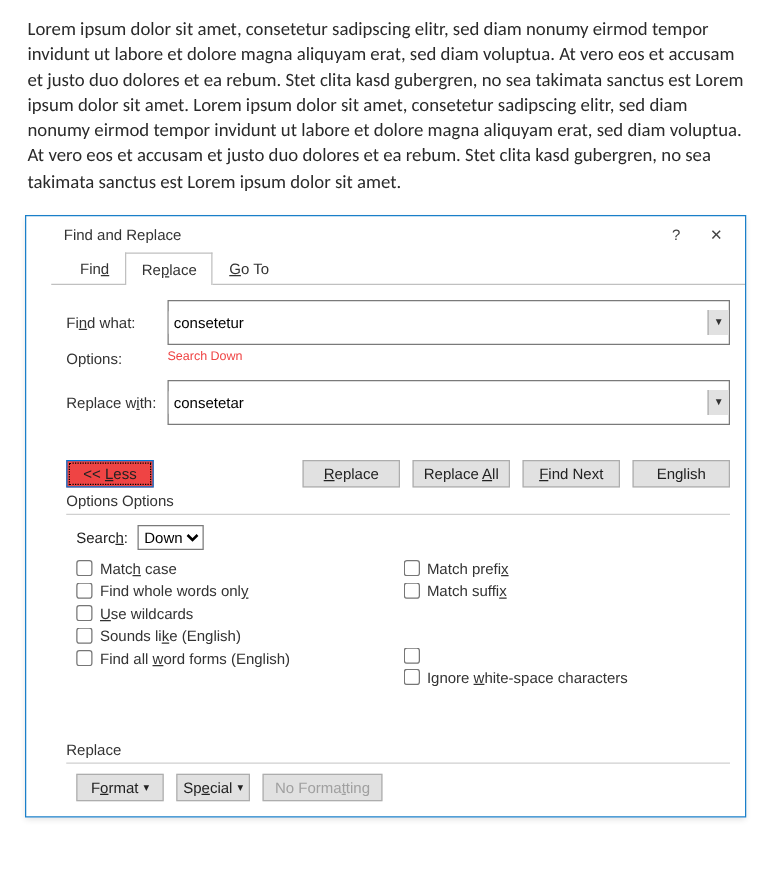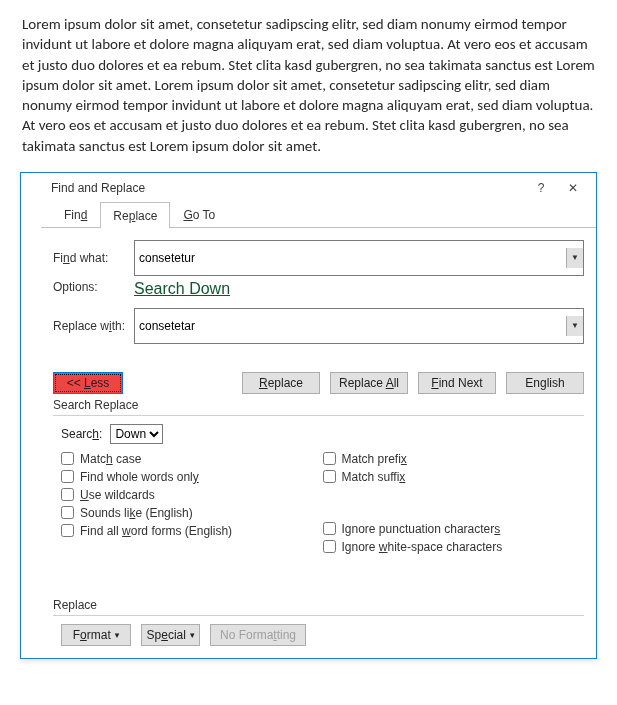--- a/index.html
+++ b/index.html
@@ -100,21 +100,21 @@
     justify-content: center;
     background: #e1e1e1;
     font-size: 8px;
     color: #333;
   }
   .options-line {
     display: flex;
     margin: 2px 0 10px 0;
   }
   .options-line .lead-opt { width: 81px; font-size: 12px; color: #333; }
-  .options-value { font-size: 16px; color: #14532d; text-decoration: underline; }
+  .options-value { font-size: 10px; color: #ef4444; }
   .btn-row {
     display: flex;
     justify-content: space-between;
     align-items: center;
     margin-top: 28px;
     margin-bottom: 4px;
   }
   .btn-row .right-btns { display: flex; gap: 10px; }
   button.btn {
     font-family: inherit;
@@ -226,21 +226,21 @@
     <div class="btn-row">
       <button class="btn focus" style="width:70px;">&lt;&lt; <span class="und">L</span>ess</button>
       <div class="right-btns">
         <button class="btn"><span class="und">R</span>eplace</button>
         <button class="btn">Replace <span class="und">A</span>ll</button>
         <button class="btn"><span class="und">F</span>ind Next</button>
         <button class="btn">English</button>
       </div>
     </div>
 
-    <div class="section-heading">Search Replace</div>
+    <div class="section-heading">Options Options</div>
 
     <div class="search-dir">
       <span>Searc<span class="und">h</span>:</span>
       <select class="small">
         <option>Down</option>
       </select>
     </div>
 
     <div class="check-cols">
       <div class="check-col">
@@ -270,21 +270,20 @@
           <input type="checkbox" style="">
           <span>Match prefi<span class="und">x</span></span>
         </label>
         <label class="check">
           <input type="checkbox" style="">
           <span>Match suffi<span class="und">x</span></span>
         </label>
         <div style="height:30px;"></div>
         <label class="check">
           <input type="checkbox" style="">
-          <span>Ignore punctuation character<span class="und">s</span></span>
         </label>
         <label class="check">
           <input type="checkbox" style="">
           <span>Ignore <span class="und">w</span>hite-space characters</span>
         </label>
       </div>
     </div>
 
     <div class="replace-section-heading">Replace</div>
 

